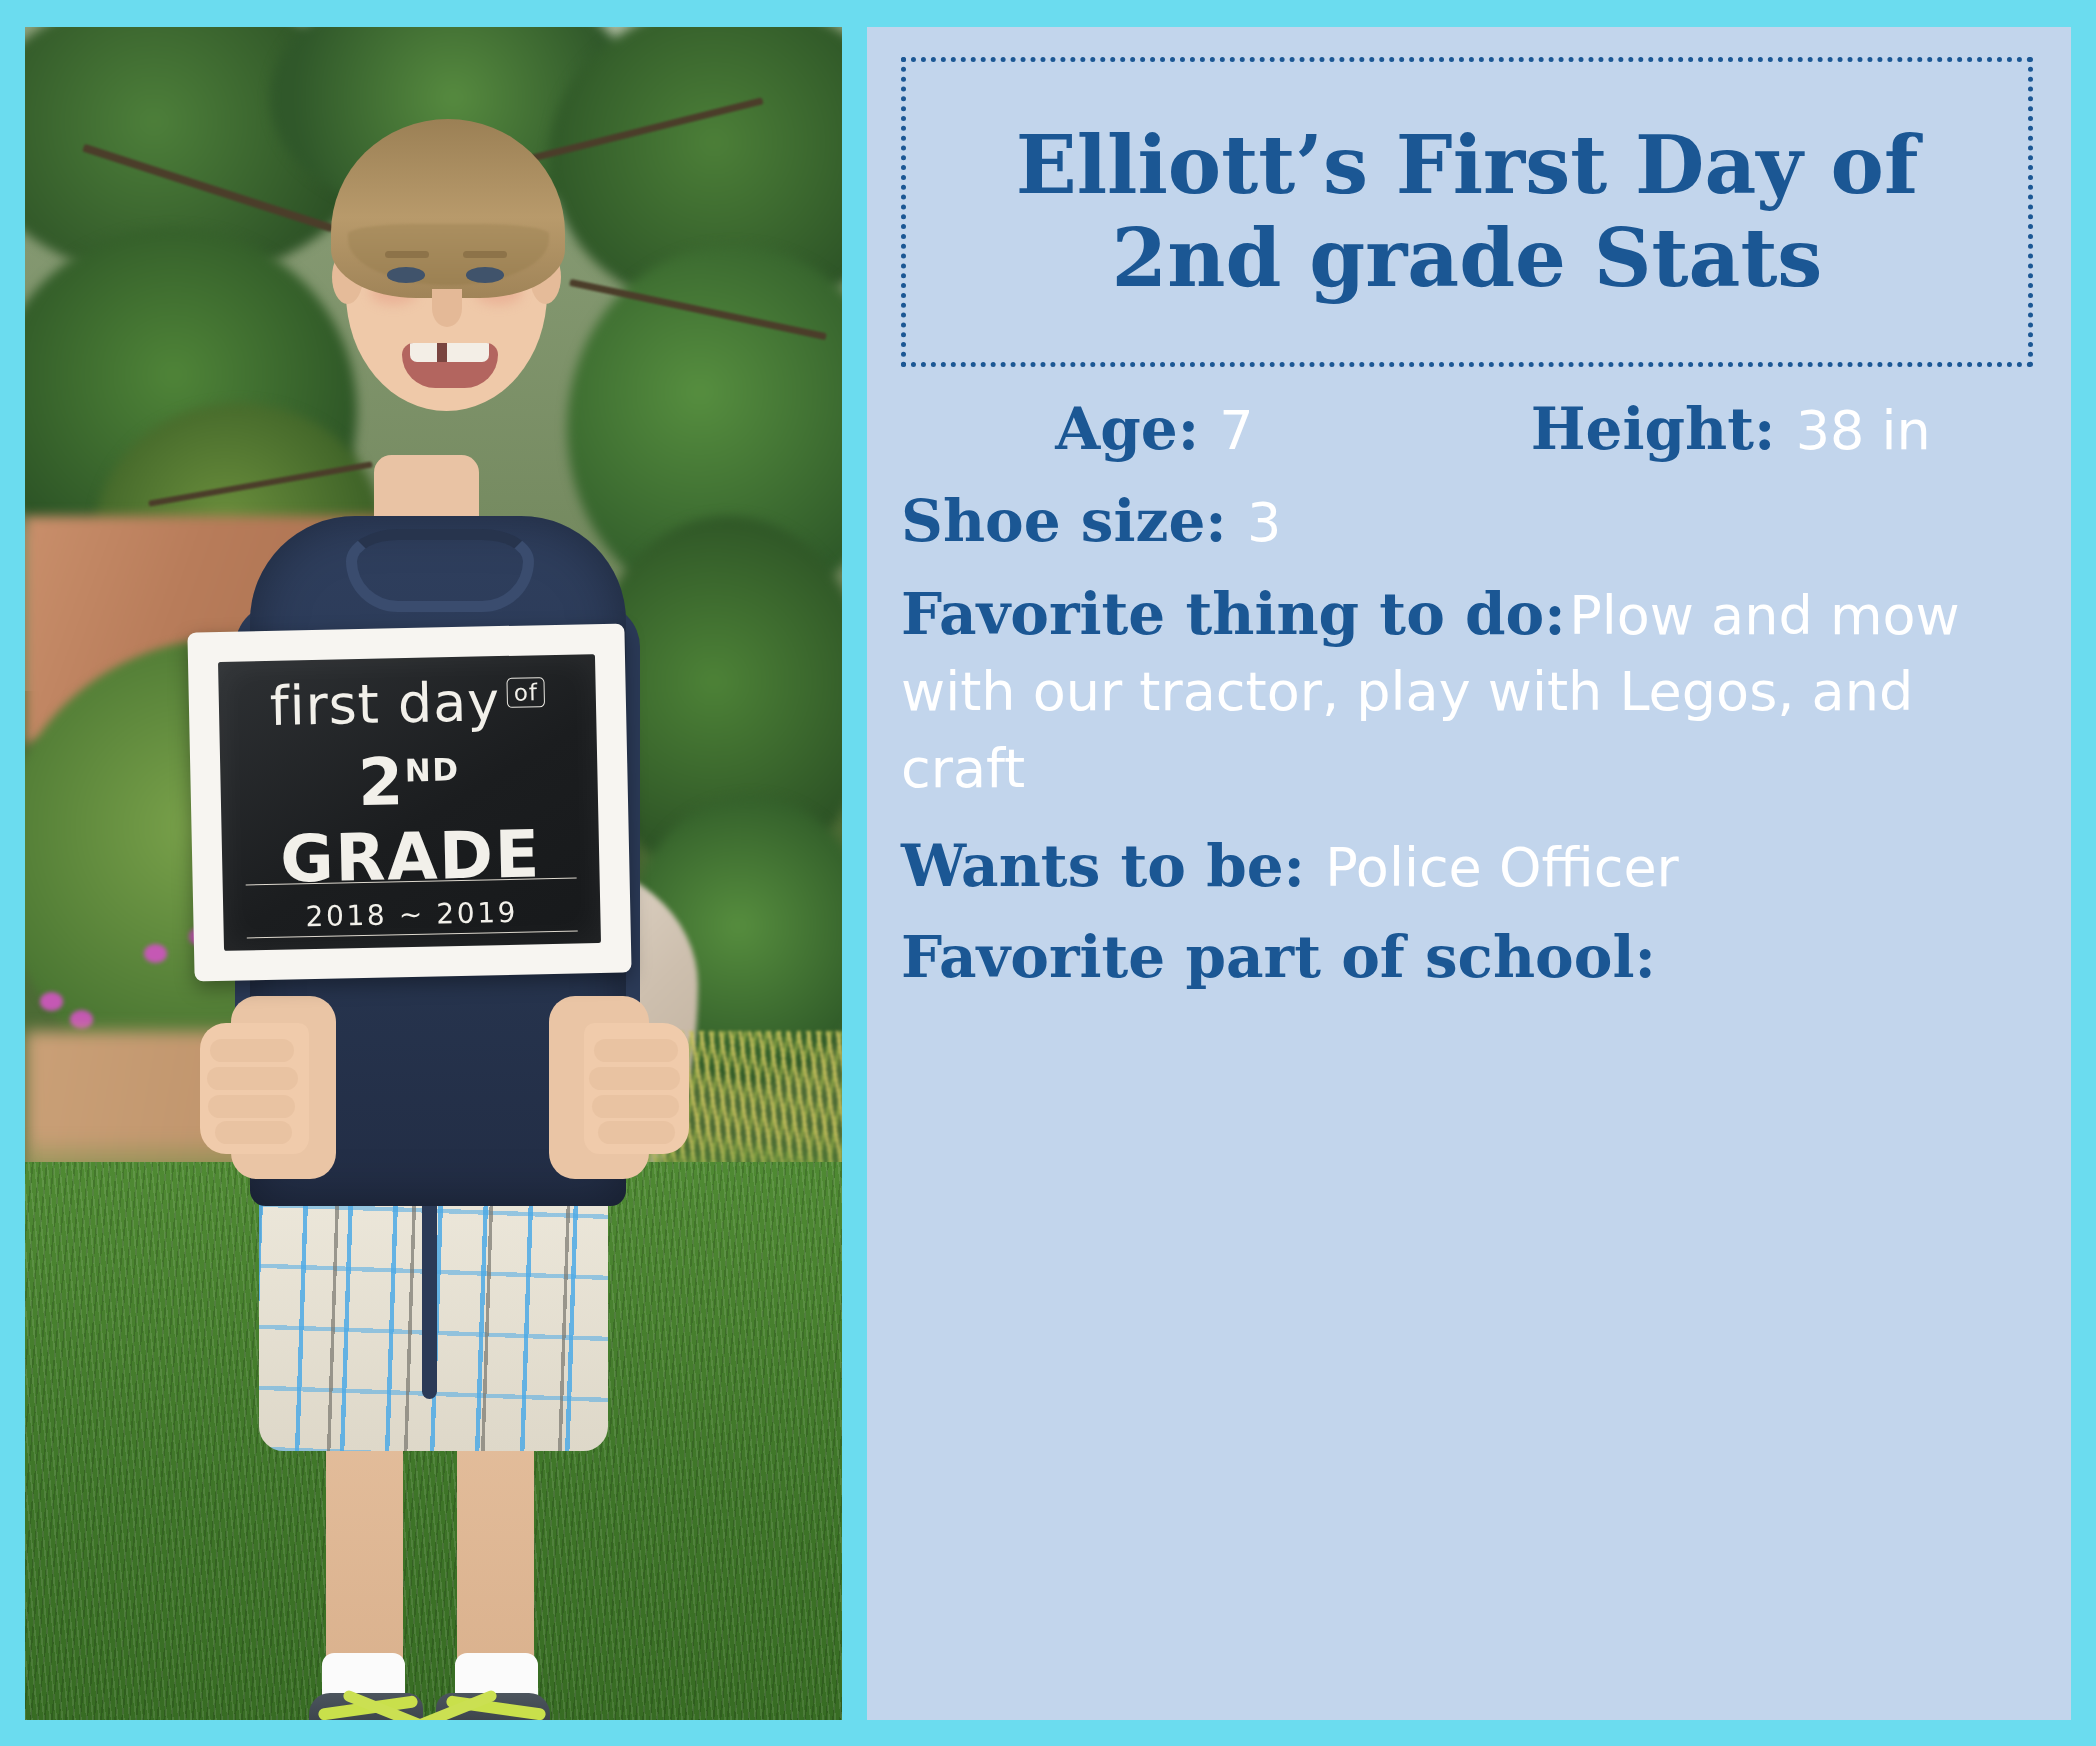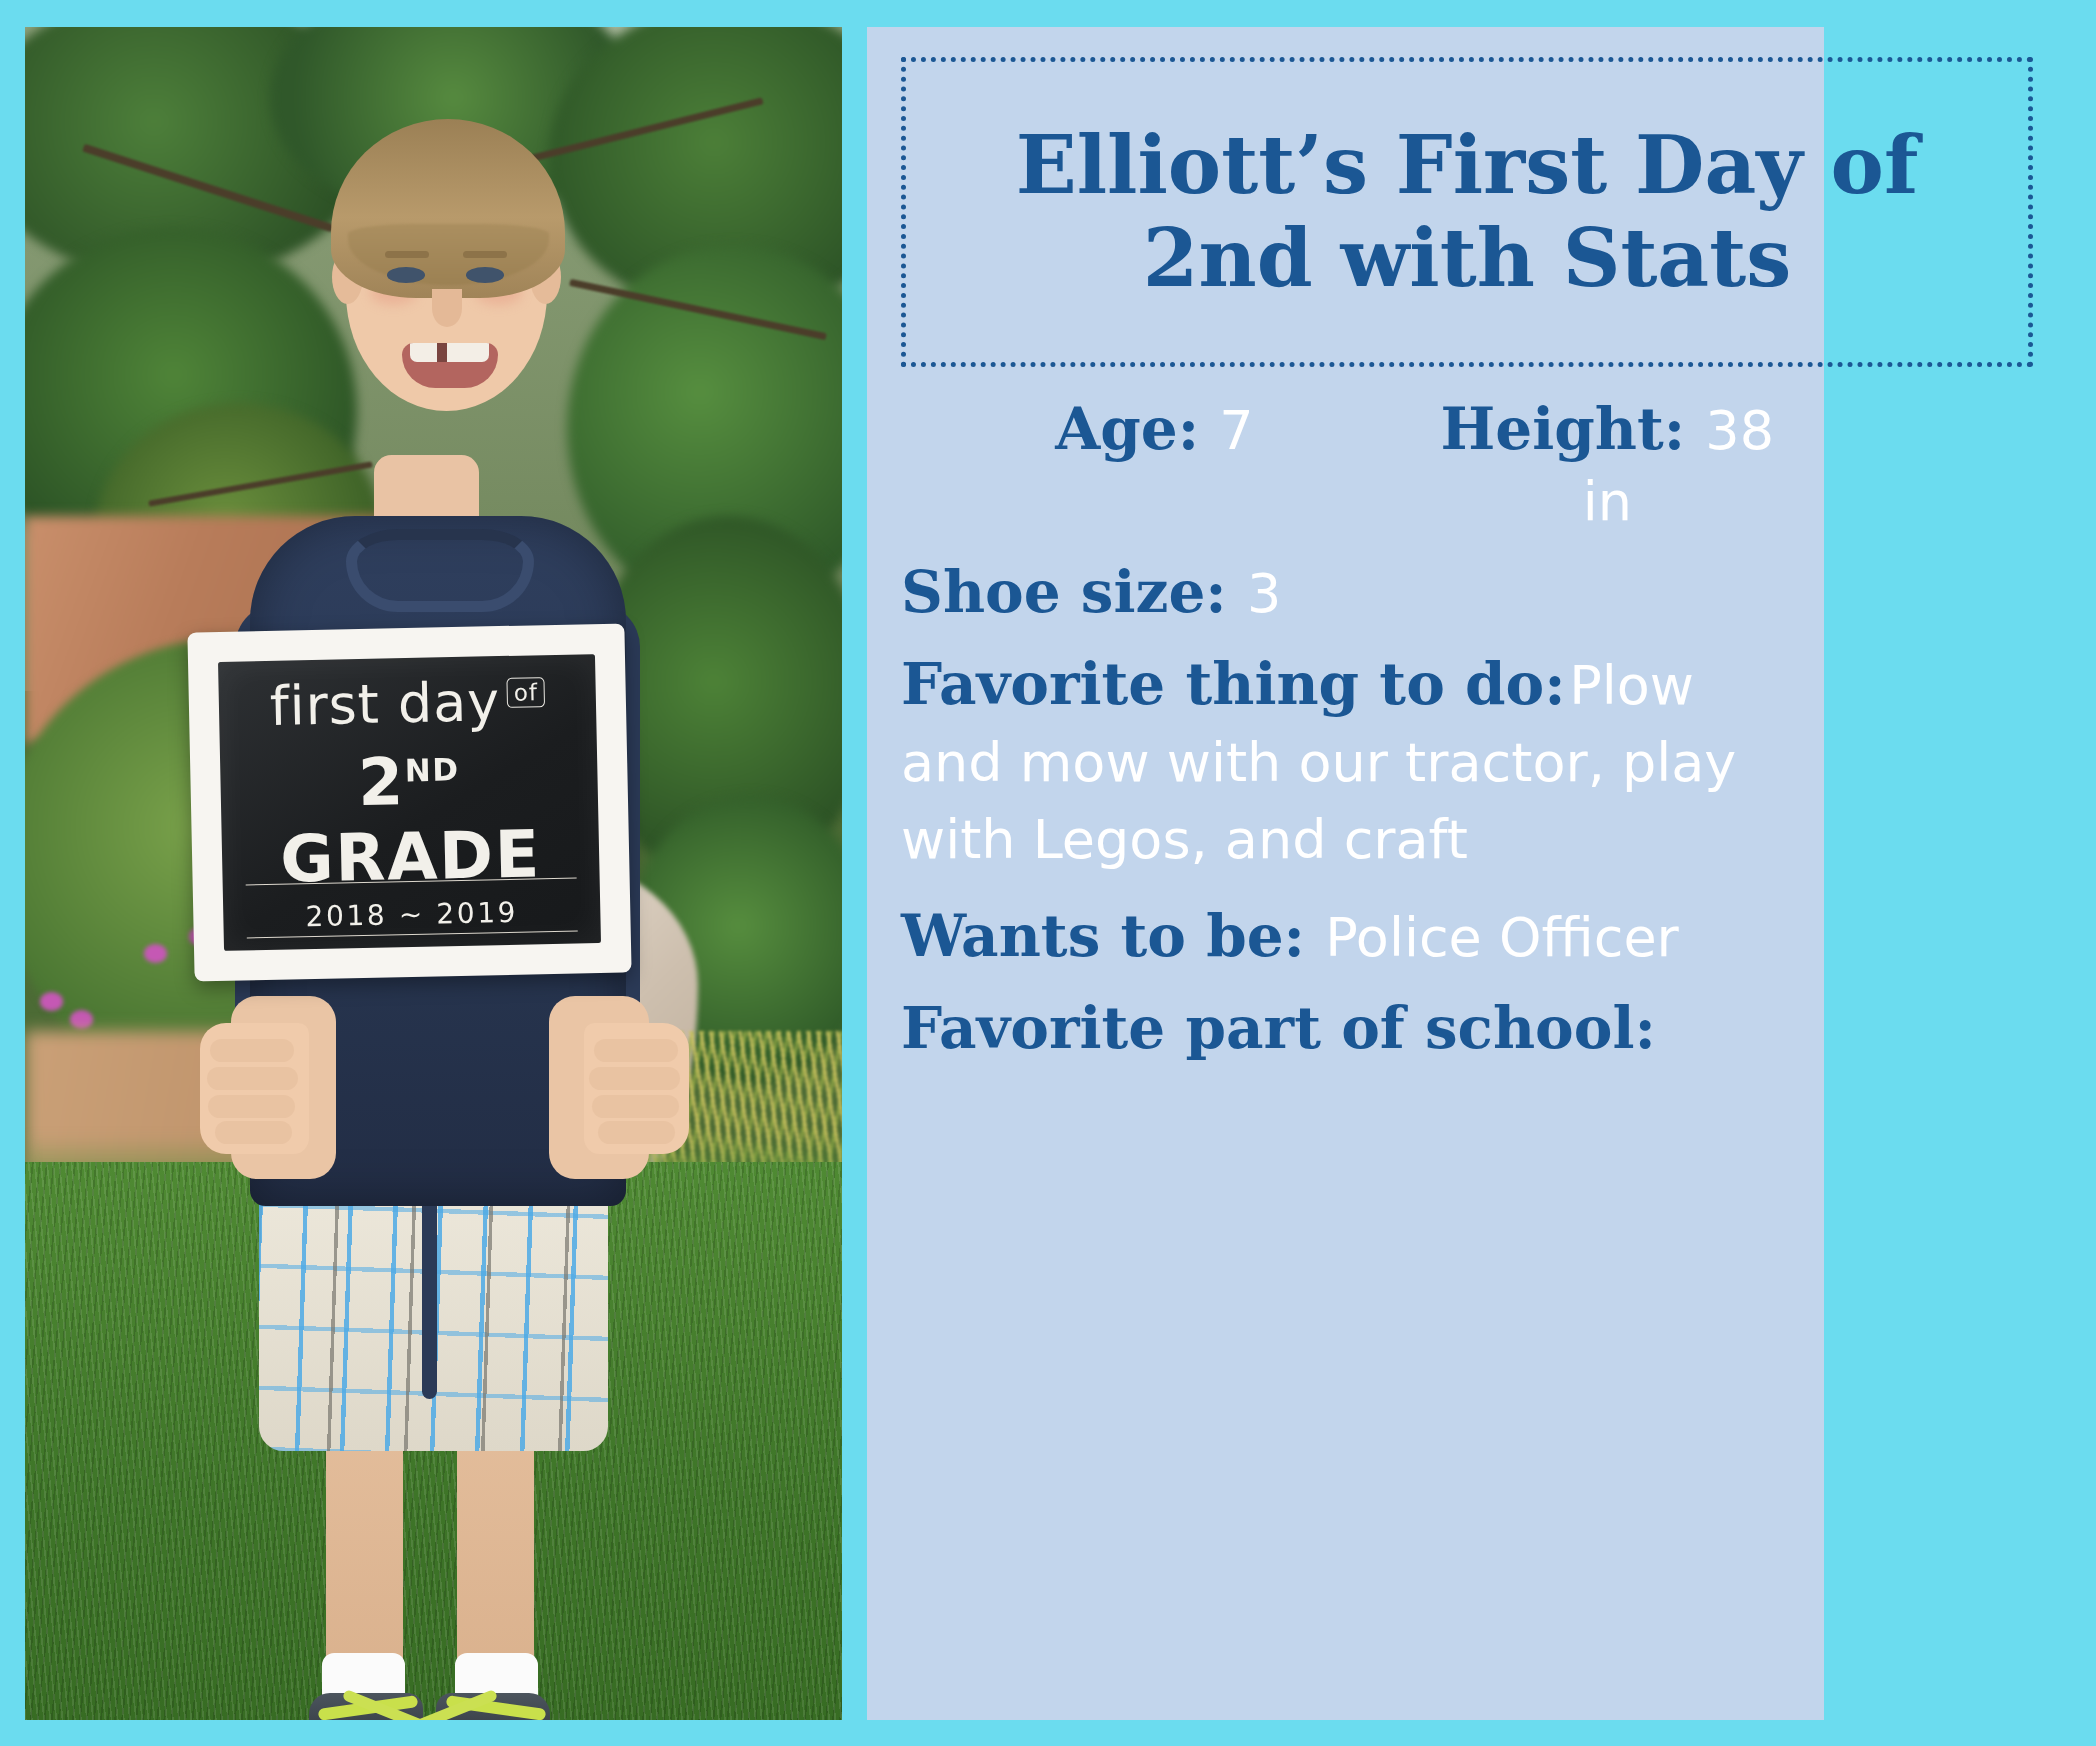--- a/index.html
+++ b/index.html
@@ -183,21 +183,21 @@
   .sockR{left:430px;top:1626px;width:83px;height:61px;background:#fbfbfb;border-radius:12.2px;}
   .shoeL{left:284px;top:1666px;width:114px;height:70px;background:linear-gradient(#4c555e,#262b31);border-radius:21px 15.7px 12.2px 19px;}
   .shoeR{left:411px;top:1666px;width:114px;height:70px;background:linear-gradient(#4c555e,#262b31);border-radius:15.7px 21px 19px 12.2px;}
   .laceL{left:293px;top:1675px;width:100px;height:12.2px;background:#c9e04b;border-radius:7px;transform:rotate(-8deg);}
   .laceR{left:421px;top:1675px;width:100px;height:12.2px;background:#c9e04b;border-radius:7px;transform:rotate(8deg);}
   .laceX1{left:314px;top:1686px;width:131px;height:11.4px;background:#cbe052;border-radius:7px;transform:rotate(22deg);}
   .laceX2{left:345px;top:1686px;width:131px;height:11.4px;background:#cbe052;border-radius:7px;transform:rotate(-22deg);}
 
   
   .panel{
-    position:absolute;left:867px;top:27px;width:957px;height:1693px;
+    position:absolute;left:867px;top:27px;width:1204px;height:1693px;
     background:#C2D5EC;
   }
   .title-box{
     position:absolute;left:34px;top:30px;width:1132px;height:310px;
     border:5.2px dotted #1B5794;
     box-sizing:border-box;
     display:flex;align-items:center;justify-content:center;
   }
   .title{
     color:#1B5794;
@@ -343,21 +343,21 @@
         <div class="chalk chalk-year">2018 ~ 2019</div>
       </div>
     </div>
   </div>
 
   <div class="panel">
 
     <div class="title-box">
       <div class="title">
         <span>Elliott’s First Day of</span><br>
-        <span>2nd with Stats</span>
+        <span>2nd grade Stats</span>
       </div>
     </div>
 
     <div class="stats">
 
       <div class="line row-inline">
         <div class="col-a">
           <span>Age:</span>
           <span class="val">7</span>
         </div>

